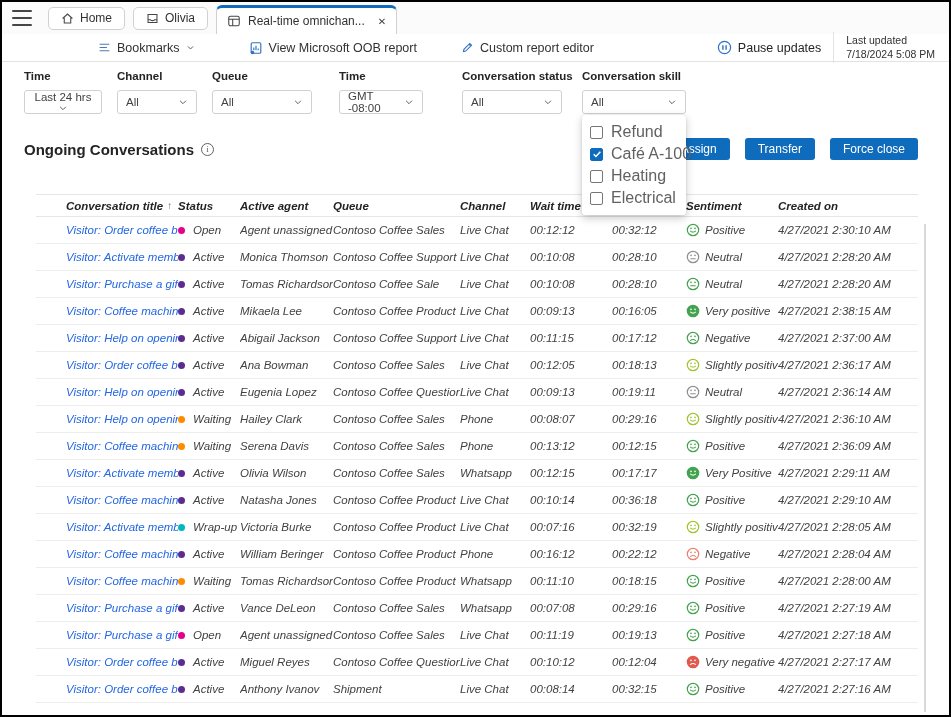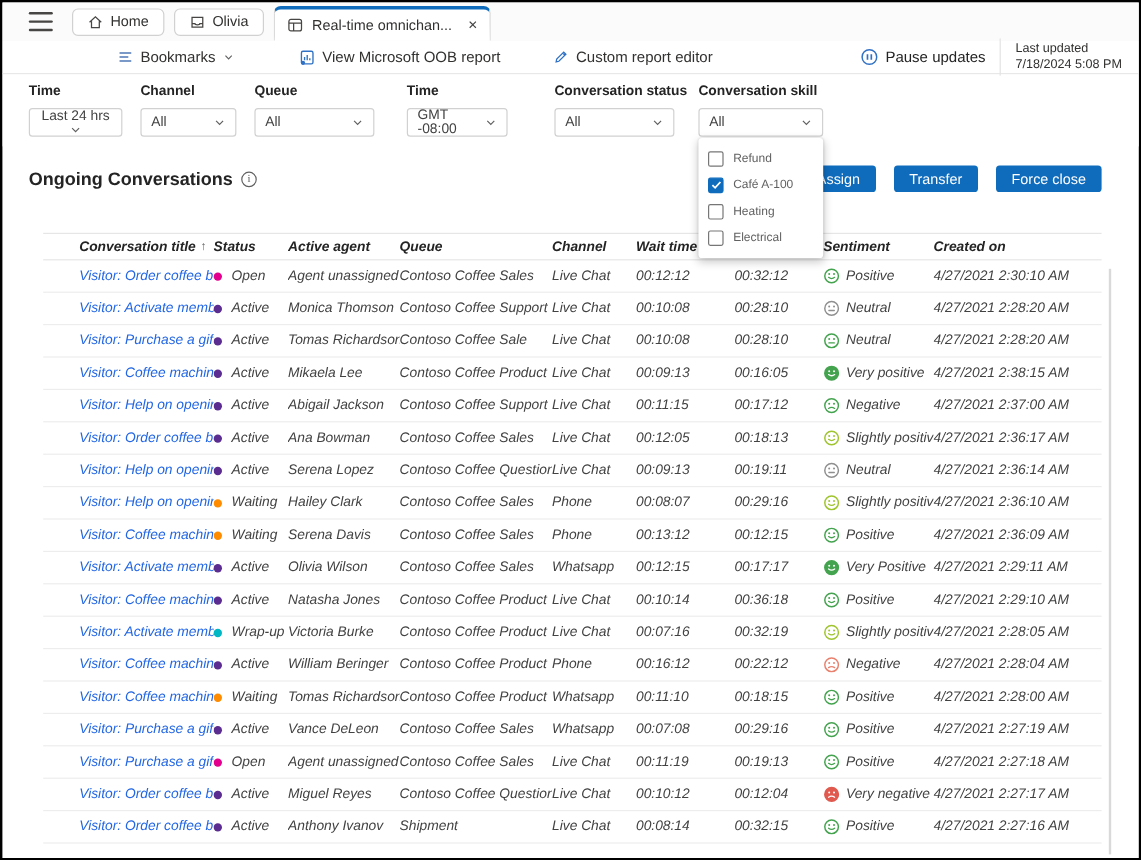--- a/index.html
+++ b/index.html
@@ -5,21 +5,21 @@
   * { margin:0; padding:0; box-sizing:border-box; }
   html,body { width:951px; height:717px; }
   body {
     font-family:"Liberation Sans","DejaVu Sans",sans-serif;
     background:#fff; color:#242424;
     border:2px solid #000;
     position:relative; overflow:hidden;
   }
 
   
-  .tabbar { height:32px; display:flex; align-items:center; padding-left:22px; background:#fbfbfb; }
+  .tabbar { height:32px; display:flex; align-items:center; padding-left:10px; background:#fbfbfb; }
   .hamburger { width:20px; height:16px; display:flex; flex-direction:column; justify-content:space-between; margin-right:16px; cursor:pointer; }
   .hamburger span { display:block; height:2px; background:#484644; border-radius:1px; }
   .tab { display:flex; align-items:center; gap:6px; border:1px solid #d1d1d1; background:#fff; border-radius:5px; height:23px; padding:0 12px; margin-right:8px; font-size:12px; color:#323130; cursor:pointer; }
   .tab svg { flex:none; }
   .tab.active { border-radius:6px 6px 0 0; border-top:3px solid #0f6cbd; border-bottom:none; height:29px; align-self:flex-end; padding:0 10px; gap:7px; }
   .tab .close-x { font-size:10px; color:#424242; margin-left:6px; }
 
   
   .toolbar { height:28px; display:flex; align-items:stretch; border-bottom:1px solid #e3e3e3; background:#fff; font-size:12.5px; }
   .view-selector { display:flex; align-items:center; gap:8px; margin-left:18px; padding:0 4px; border-bottom:2px solid #0f6cbd; max-width:158px; cursor:pointer; }
@@ -40,21 +40,21 @@
   .f3 { width:100px; margin-right:27px; } .f3 .selectbox{width:100px;}
   .f4 { width:103px; margin-right:20px; } .f4 .selectbox{width:84px;}
   .f5 { width:100px; margin-right:20px; } .f5 .selectbox{width:100px;}
   .f6 { width:104px; position:relative; } .f6 .selectbox{width:104px;}
 
   
   .menu { position:absolute; top:calc(100% + 1px); left:0; width:104px; background:#fff; border-radius:3px; box-shadow:0 3px 8px rgba(0,0,0,.22), 0 0 2px rgba(0,0,0,.12); padding:6px 0; z-index:60; }
   .opt { display:flex; align-items:center; height:22px; padding:0 8px; cursor:pointer; }
   .cb { width:13px; height:13px; border:1px solid #767676; border-radius:2px; margin-right:8px; flex:none; display:flex; align-items:center; justify-content:center; background:#fff; }
   .opt.checked .cb { background:#0f6cbd; border-color:#0f6cbd; }
-  .opt-label { font-size:10px; color:#616161; white-space:nowrap; }
+  .opt-label { font-size:16px; color:#616161; white-space:nowrap; }
 
   
   .heading-row { display:flex; align-items:center; justify-content:space-between; margin:14px 31px 0 22px; height:26px; }
   .heading-left { display:flex; align-items:center; gap:7px; }
   .page-title { font-size:15px; font-weight:700; color:#242424; }
   .info-icon { width:13px; height:13px; border:1px solid #616161; border-radius:50%; font-size:9px; color:#616161; display:flex; align-items:center; justify-content:center; font-family:"Liberation Serif",serif; }
   .actions { display:flex; gap:15px; }
   .btn { background:#0f6cbd; color:#fff; border:none; border-radius:3px; font-size:12px; font-family:inherit; padding:4px 13px; cursor:pointer; white-space:nowrap; }
 
   
@@ -438,21 +438,21 @@
     </div>
     <div class="td c-created">4/27/2021 2:36:17 AM</div>
   </div>
 
   <div class="trow">
     <div class="td c-title"><a class="title-link">Visitor: Help on opening an...</a></div>
     <div class="td c-status">
       <span class="dot" style="background: rgb(92, 45, 145);"></span>
       <span class="status-label">Active</span>
     </div>
-    <div class="td c-agent">Serena Lopez</div>
+    <div class="td c-agent">Eugenia Lopez</div>
     <div class="td c-queue">Contoso Coffee Questions</div>
     <div class="td c-channel">Live Chat</div>
     <div class="td c-wait">00:09:13</div>
     <div class="td c-handle">00:19:11</div>
     <div class="td c-sent">
       <span class="senticon">
             <svg width="14" height="14" viewBox="0 0 16 16">
               <circle cx="8" cy="8" r="6.5" fill="none" stroke="#8f8f8f" stroke-width="1.4"></circle>
               <circle cx="5.7" cy="6.2" r="0.95" fill="#8f8f8f"></circle>
               <circle cx="10.3" cy="6.2" r="0.95" fill="#8f8f8f"></circle>

